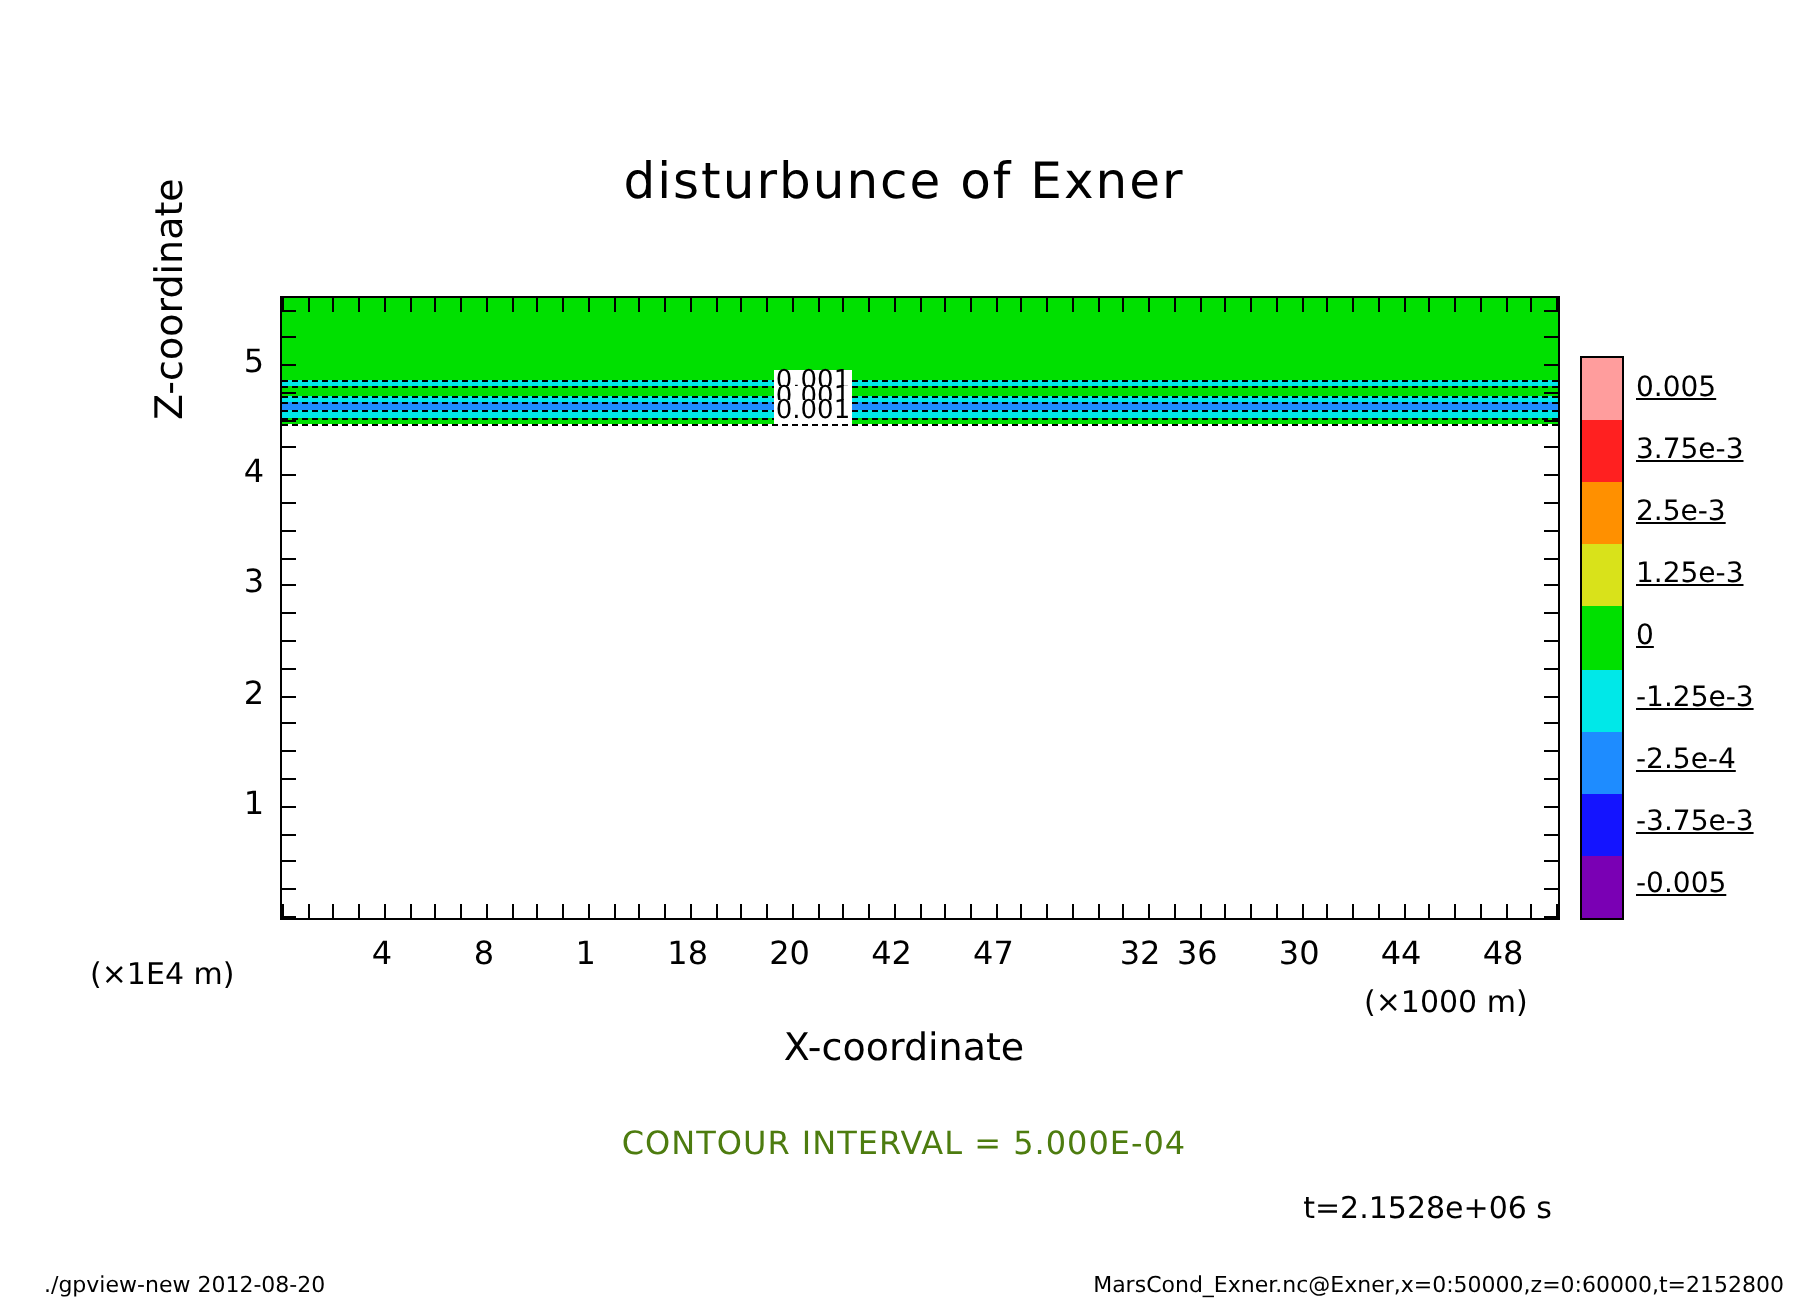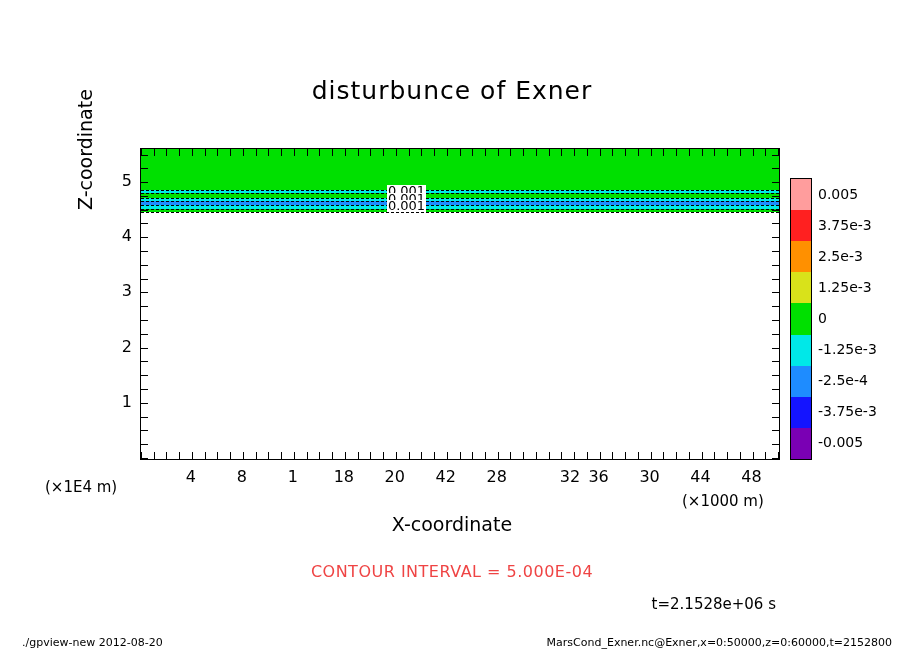--- a/index.html
+++ b/index.html
@@ -54,29 +54,29 @@
   }
   #x-unit{left:45px;top:478px;font-size:15px;color:#000;}
   #z-unit{left:682px;top:492px;font-size:15px;color:#000;}
 
   
   #colorbar{
     left:790px;top:178px;width:22px;height:282px;
     border:1px solid #000;box-sizing:border-box;overflow:hidden;
   }
   .cb-seg{width:100%;}
-  .cb-label{position:absolute;left:818px;font-size:14px;color:#000;white-space:nowrap;}
+  .cb-label{position:absolute;left:818px;font-size:14px;color:#000;white-space:nowrap;text-decoration:underline;}
 
   
   .inlabel{position:absolute;font-size:13px;color:#000;background:#fff;
     padding:0 1px;line-height:12px;}
 
   #contour-interval{
     left:0;top:562px;width:904px;text-align:center;
-    font-size:16px;color:#ef4444;letter-spacing:0.5px;
+    font-size:16px;color:#4d7c0f;letter-spacing:0.5px;
   }
   #time-stamp{
     left:0;top:595px;width:904px;text-align:right;padding-right:128px;
     box-sizing:border-box;font-size:15px;color:#000;
   }
   #footer-left{left:22px;top:636px;font-size:11px;color:#000;}
   #footer-right{right:12px;top:636px;font-size:11px;color:#000;text-align:right;}
 </style>
 </head>
 <body>
@@ -260,21 +260,21 @@
     </div>
 </div>
 
 <div id="xticklabels-layer">
     <div class="xlabel" style="left: 170.96px; top: 467px;">4</div>
     <div class="xlabel" style="left: 221.92px; top: 467px;">8</div>
     <div class="xlabel" style="left: 272.88px; top: 467px;">1</div>
     <div class="xlabel" style="left: 323.84px; top: 467px;">18</div>
     <div class="xlabel" style="left: 374.8px; top: 467px;">20</div>
     <div class="xlabel" style="left: 425.76px; top: 467px;">42</div>
-    <div class="xlabel" style="left: 476.72px; top: 467px;">28</div>
+    <div class="xlabel" style="left: 476.72px; top: 467px;">47</div>
     <div class="xlabel" style="left: 550px; top: 467px;">32</div>
     <div class="xlabel" style="left: 578.64px; top: 467px;">36</div>
     <div class="xlabel" style="left: 629.6px; top: 467px;">30</div>
     <div class="xlabel" style="left: 680.56px; top: 467px;">44</div>
     <div class="xlabel" style="left: 731.52px; top: 467px;">48</div>
   </div>
 <div id="yticklabels-layer">
     <div class="ylabel" style="left: 106px; top: 391.821px;">1</div>
     <div class="ylabel" style="left: 106px; top: 336.643px;">2</div>
     <div class="ylabel" style="left: 106px; top: 281.464px;">3</div>

